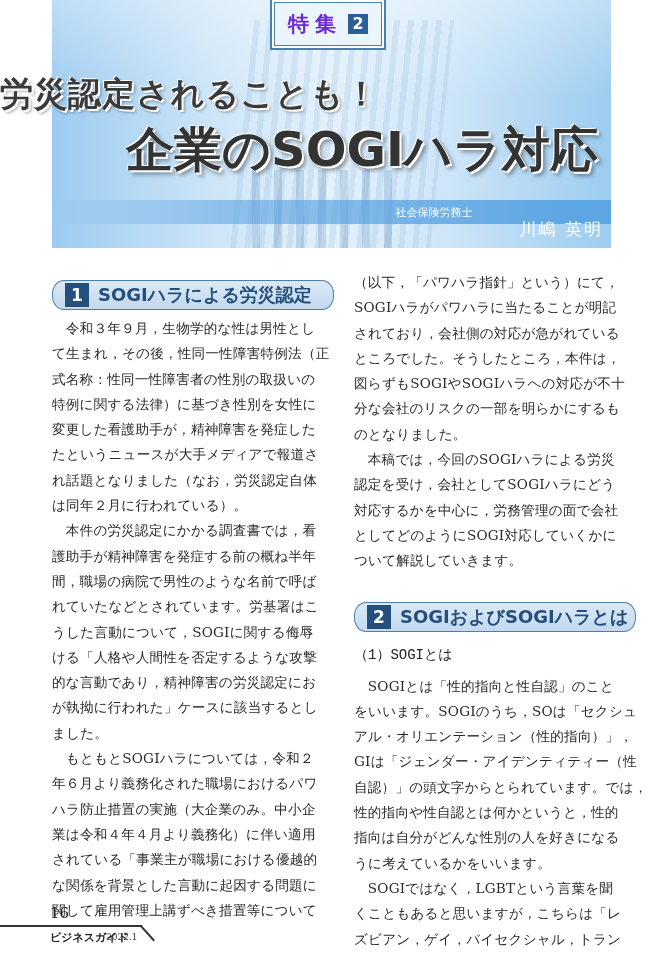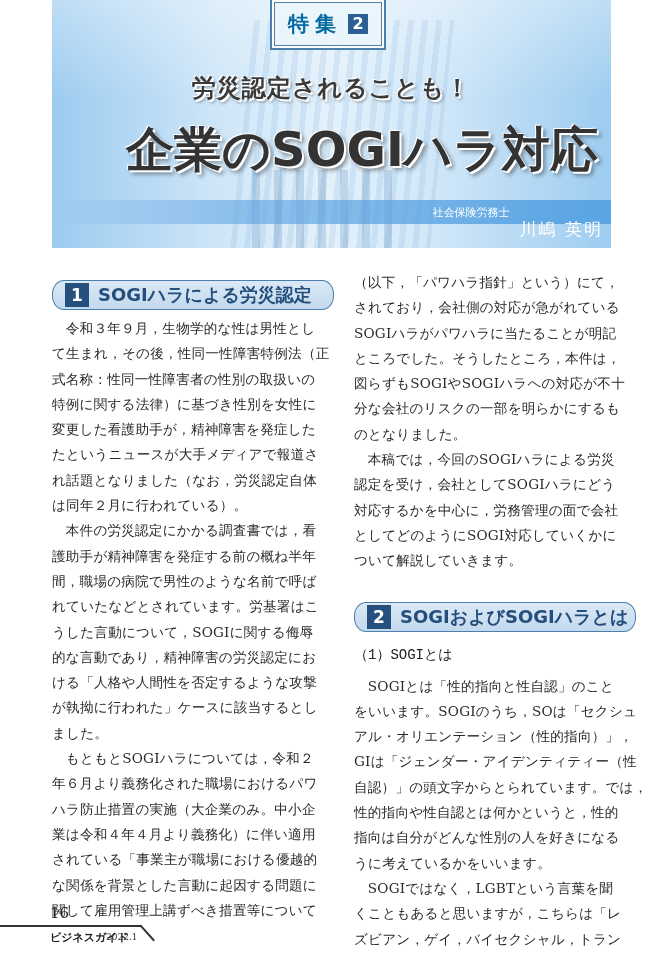--- a/index.html
+++ b/index.html
@@ -26,44 +26,44 @@
     background: repeating-linear-gradient(90deg, rgba(70,120,170,0.22) 0 8px, rgba(255,255,255,0) 8px 22px);
   }
   .feature-tag {
     position: absolute; left: 270px; top: 0; width: 112px; height: 48px;
     border: 2px solid #4d7fae; border-top: none; background: rgba(235,245,252,0.9);
     box-shadow: inset 0 0 0 2px #ffffff, inset 0 0 0 3px #4d7fae;
     display: flex; align-items: center; justify-content: center; gap: 6px;
   }
   .feature-tag .label {
     font-family: Liberation Mono, monospace; font-weight: bold; font-size: 21px;
-    color: #0369a1; letter-spacing: 6px;
+    color: #6d28d9; letter-spacing: 6px;
   }
   .feature-tag .num {
     display: inline-block; width: 20px; height: 20px; background: #2b5f95; color: #fff;
     font-family: "DejaVu Sans", sans-serif; font-weight: bold; font-size: 16px;
     text-align: center; line-height: 20px;
   }
   .title-1 {
-    position: absolute; left: 0; top: 72px; width: 662px; text-align: center;
-    font-family: "DejaVu Sans", sans-serif; font-weight: bold; font-size: 24px;
+    position: absolute; left: 0; top: 72px; width: 662px; text-align: left;
+    font-family: "DejaVu Sans", sans-serif; font-weight: bold; font-size: 33px;
     color: #3a3a3a; letter-spacing: 1px;
     text-shadow: 2px 2px 0 #ffffff, -1px -1px 0 #ffffff, 3px 3px 3px rgba(0,0,0,0.35);
   }
   .title-2 {
     position: absolute; left: 0; top: 118px; width: 662px; text-align: center;
     font-family: "DejaVu Sans", sans-serif; font-weight: bold; font-size: 48px;
     color: #333333; letter-spacing: 0px;
     text-shadow: 2px 2px 0 #ffffff, -1px -1px 0 #ffffff, 4px 4px 4px rgba(0,0,0,0.4);
     margin-left: 31px;
   }
   .author-bar {
     position: absolute; left: 52px; top: 200px; width: 559px; height: 24px;
     background: linear-gradient(90deg, rgba(90,160,225,0) 0%, rgba(90,160,225,0.55) 30%, #5aa5e3 100%);
-    display: flex; align-items: center; justify-content: flex-end; padding-right: 8px; box-sizing: border-box;
+    display: flex; align-items: center; justify-content: flex-end; padding-right: 8px; box-sizing: border-box; gap: 37px;
   }
   .author-bar .role {
     font-family: "DejaVu Sans", sans-serif; font-size: 11px; color: #ffffff; margin-right: 10px;
   }
   .author-bar .name {
     font-family: "DejaVu Sans", sans-serif; font-size: 17px; color: #ffffff; letter-spacing: 2px; margin-top: 35px;
   }
 
   .col { position: absolute; width: 282px; }
   .col.left { left: 52px; top: 280px; }
@@ -144,40 +144,40 @@
     <span class="line">特例に関する法律）に基づき性別を女性に</span>
     <span class="line">変更した看護助手が，精神障害を発症した</span>
     <span class="line">たというニュースが大手メディアで報道さ</span>
     <span class="line">れ話題となりました（なお，労災認定自体</span>
     <span class="line">は同年２月に行われている）。</span>
     <span class="line">　本件の労災認定にかかる調査書では，看</span>
     <span class="line">護助手が精神障害を発症する前の概ね半年</span>
     <span class="line">間，職場の病院で男性のような名前で呼ば</span>
     <span class="line">れていたなどとされています。労基署はこ</span>
     <span class="line">うした言動について，SOGIに関する侮辱</span>
+    <span class="line">ける「人格や人間性を否定するような攻撃</span>
     <span class="line">的な言動であり，精神障害の労災認定にお</span>
-    <span class="line">ける「人格や人間性を否定するような攻撃</span>
     <span class="line">が執拗に行われた」ケースに該当するとし</span>
     <span class="line">ました。</span>
     <span class="line">　もともとSOGIハラについては，令和２</span>
     <span class="line">年６月より義務化された職場におけるパワ</span>
     <span class="line">ハラ防止措置の実施（大企業のみ。中小企</span>
     <span class="line">業は令和４年４月より義務化）に伴い適用</span>
     <span class="line">されている「事業主が職場における優越的</span>
     <span class="line">な関係を背景とした言動に起因する問題に</span>
     <span class="line">関して雇用管理上講ずべき措置等について</span>
 
   </p>
 </div>
 
 <div class="col right">
   <p class="para">
     <span class="line">（以下，「パワハラ指針」という）にて，</span>
+    <span class="line">SOGIハラがパワハラに当たることが明記</span>
     <span class="line">されており，会社側の対応が急がれている</span>
-    <span class="line">SOGIハラがパワハラに当たることが明記</span>
     <span class="line">ところでした。そうしたところ，本件は，</span>
     <span class="line">図らずもSOGIやSOGIハラへの対応が不十</span>
     <span class="line">分な会社のリスクの一部を明らかにするも</span>
     <span class="line">のとなりました。</span>
     <span class="line">　本稿では，今回のSOGIハラによる労災</span>
     <span class="line">認定を受け，会社としてSOGIハラにどう</span>
     <span class="line">対応するかを中心に，労務管理の面で会社</span>
     <span class="line">としてどのようにSOGI対応していくかに</span>
     <span class="line">ついて解説していきます。</span>
   </p>

